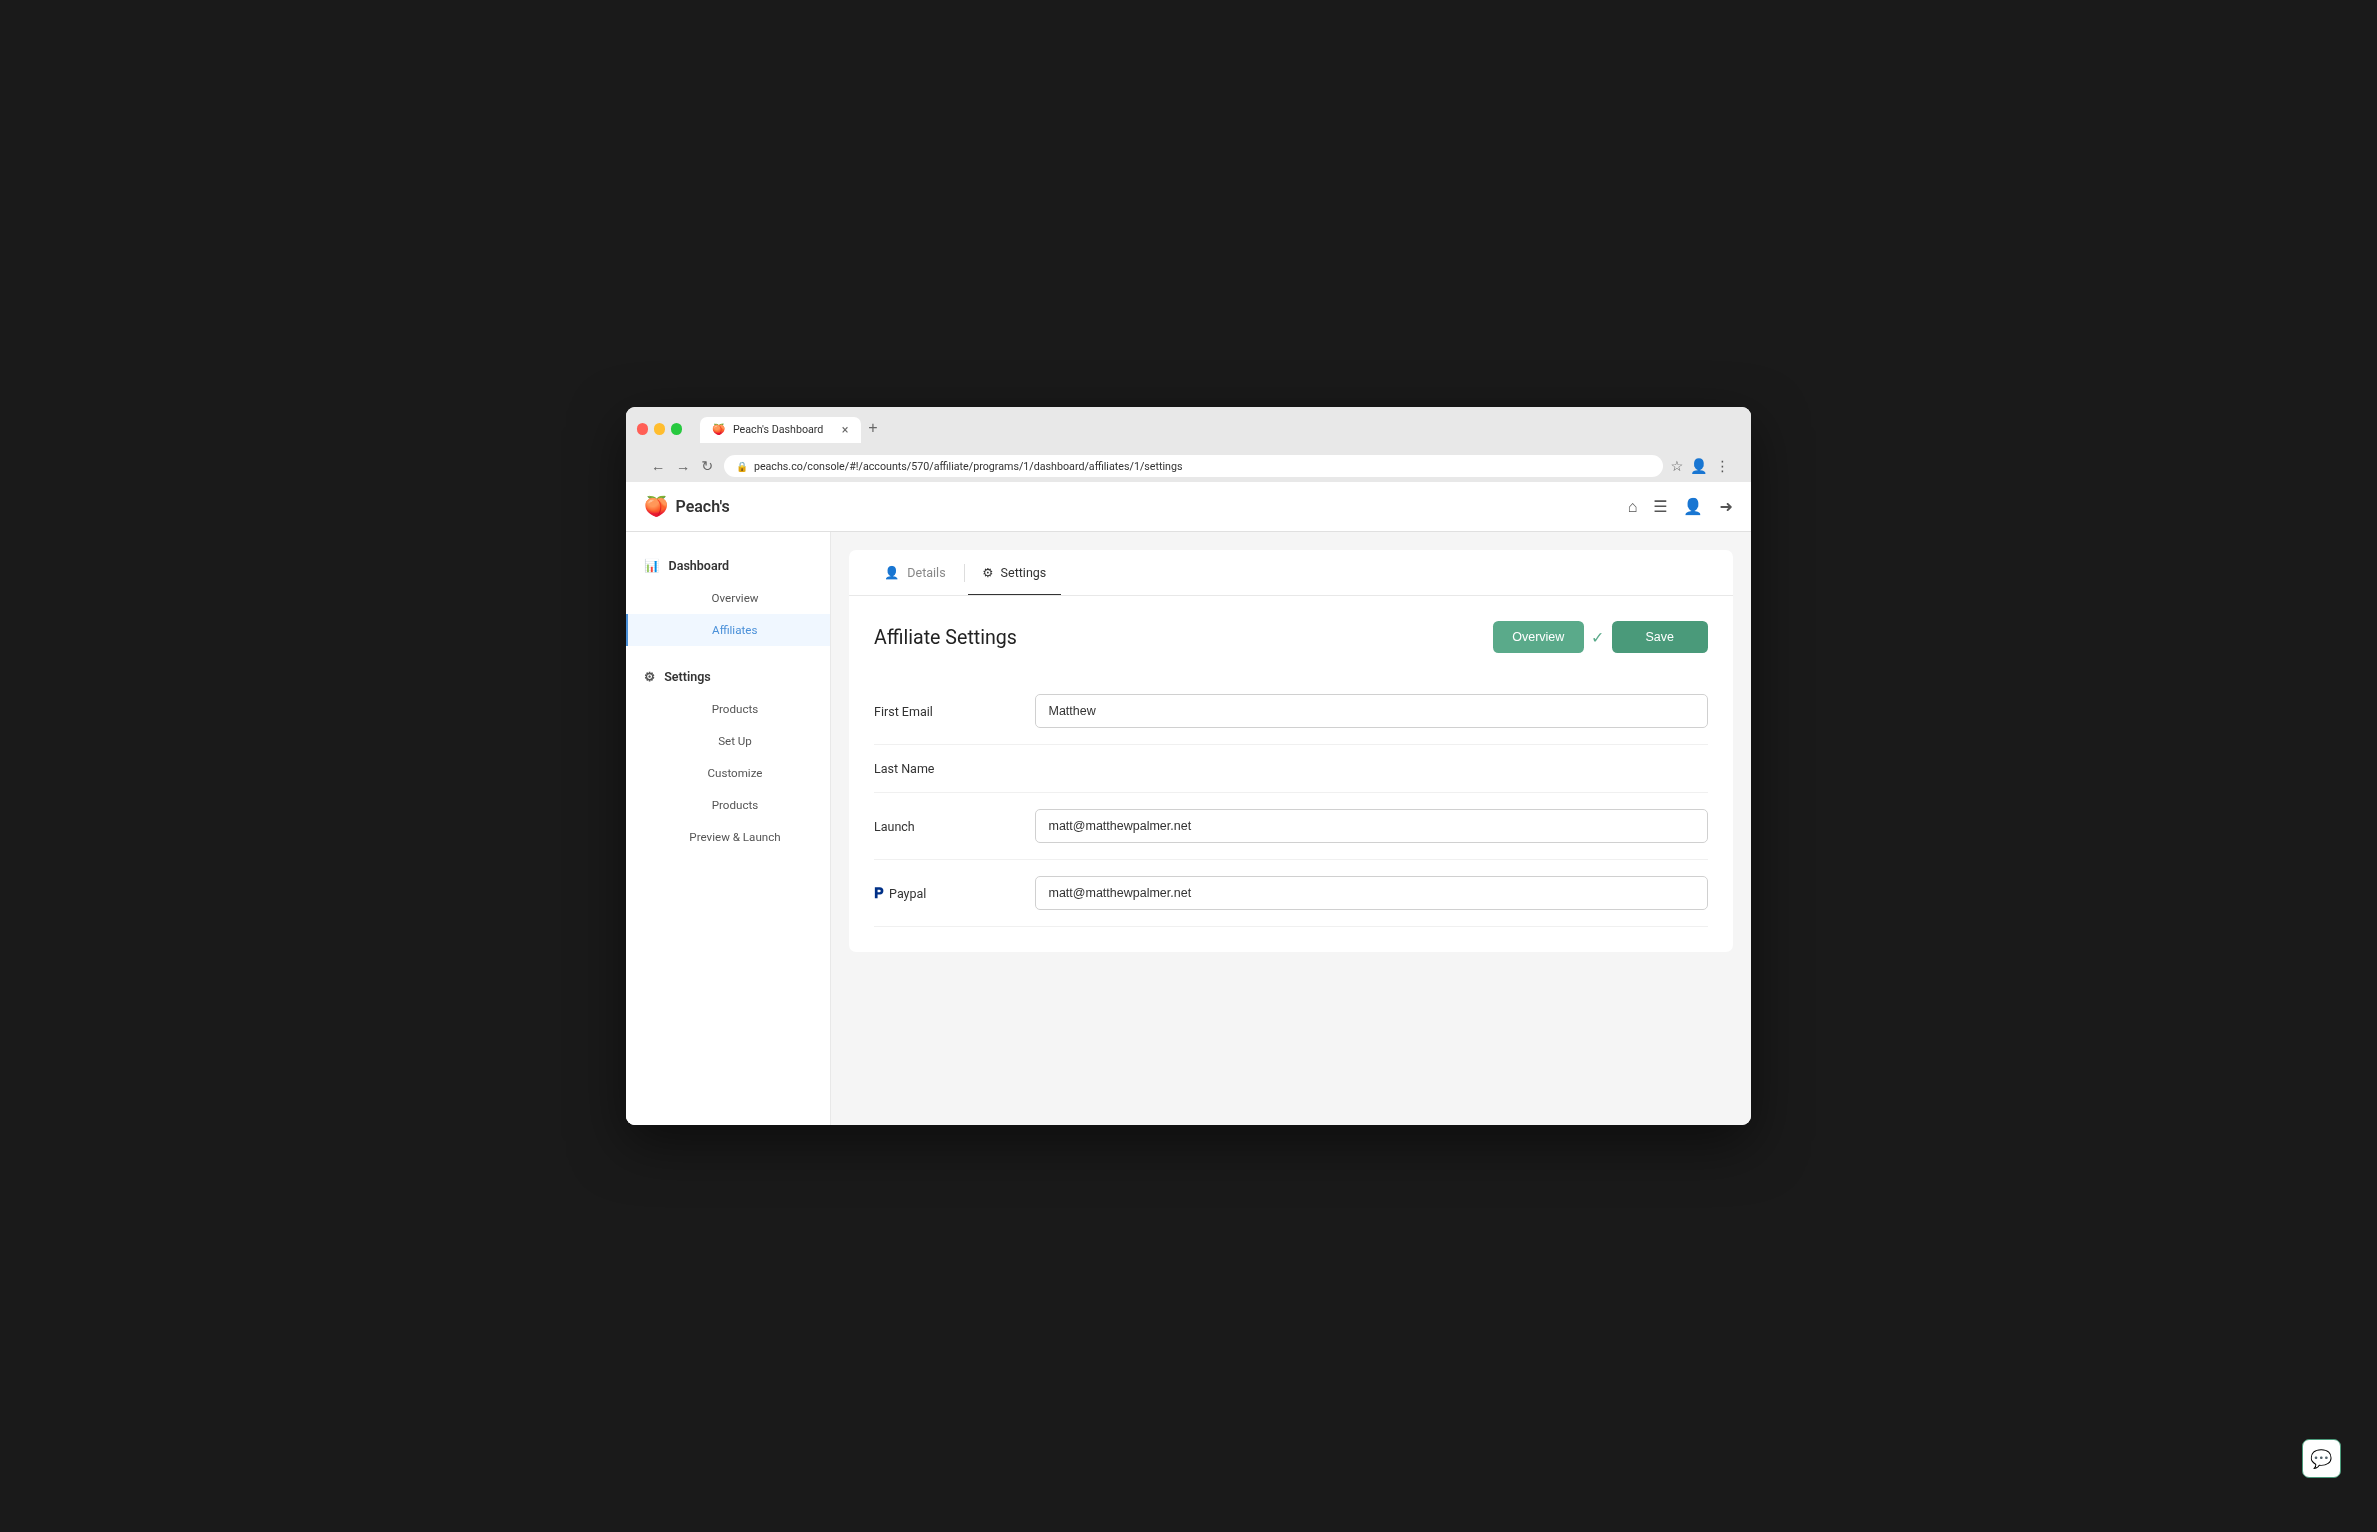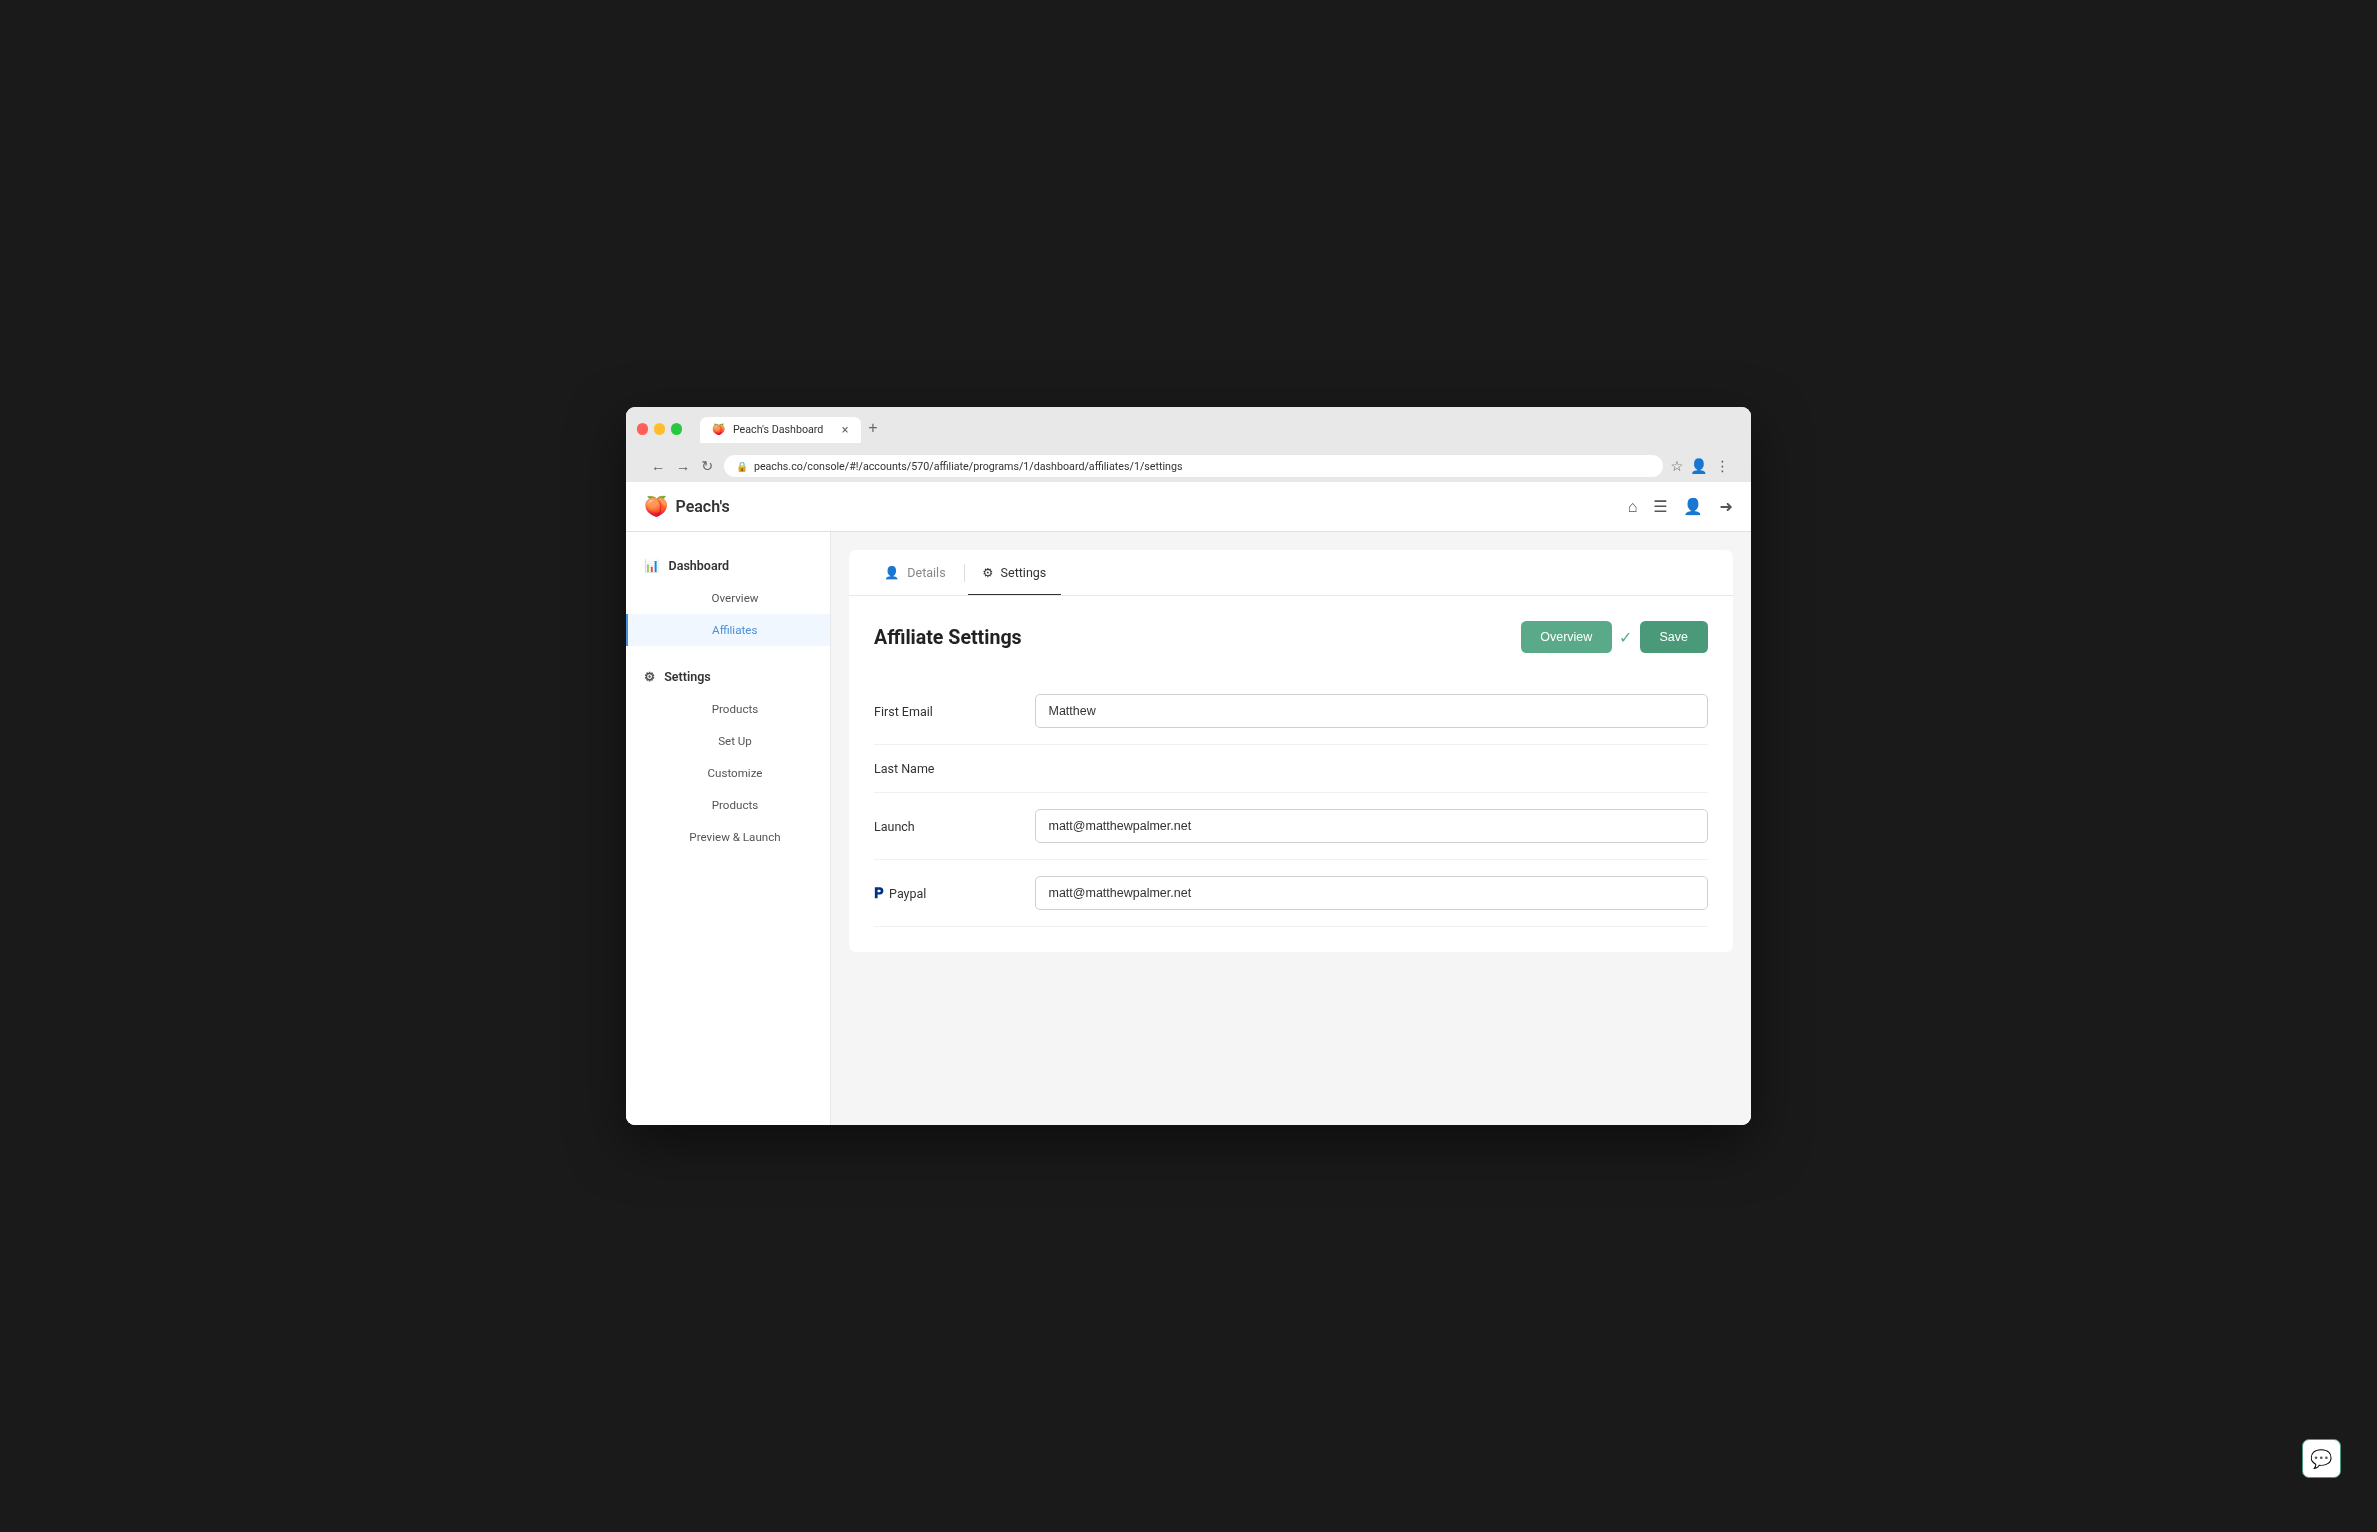--- a/index.html
+++ b/index.html
@@ -277,21 +277,21 @@
 
     .form-title-row {
       display: flex;
       align-items: center;
       justify-content: space-between;
       margin-bottom: 25px;
     }
 
     .form-title {
       font-size: 19.6px;
-      font-weight: 700;
+      font-weight: 400;
       color: #222;
     }
 
     .title-actions {
       display: flex;
       align-items: center;
       gap: 7.1px;
     }
 
     .btn-success {
@@ -303,21 +303,21 @@
       font-size: 12.5px;
       font-weight: 500;
       cursor: pointer;
     }
 
     .btn-save {
       background: #4a9a7a;
       color: white;
       border: none;
       border-radius: 5.4px;
-      padding: 9px 20px;
+      padding: 9px 34px;
       font-size: 12.5px;
       font-weight: 500;
       cursor: pointer;
     }
 
     .check-icon {
       color: #5aaa8a;
       font-size: 16px;
     }
 

